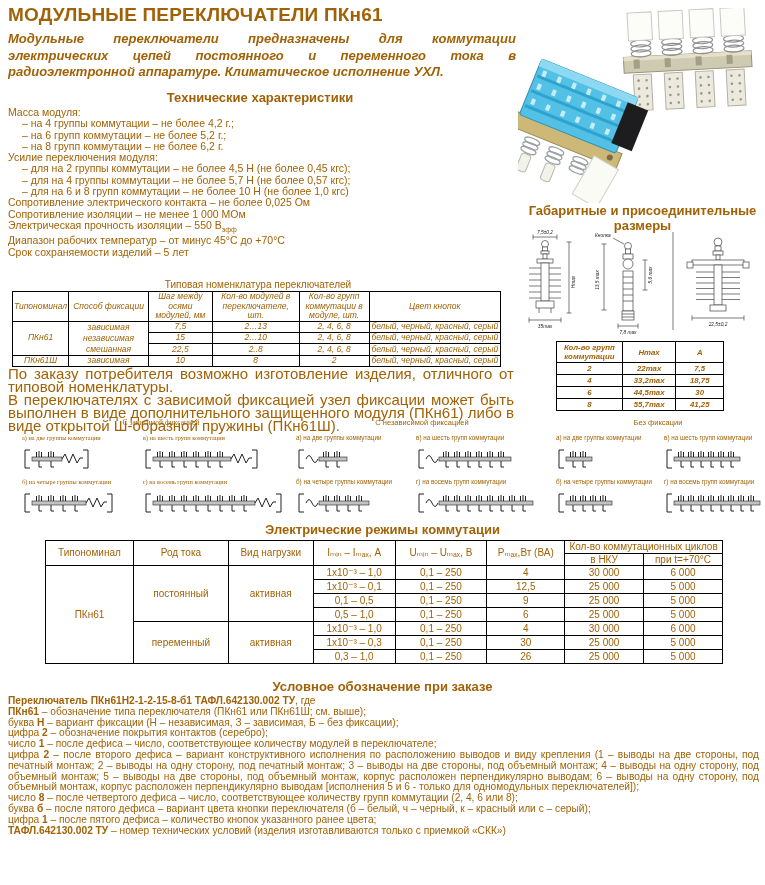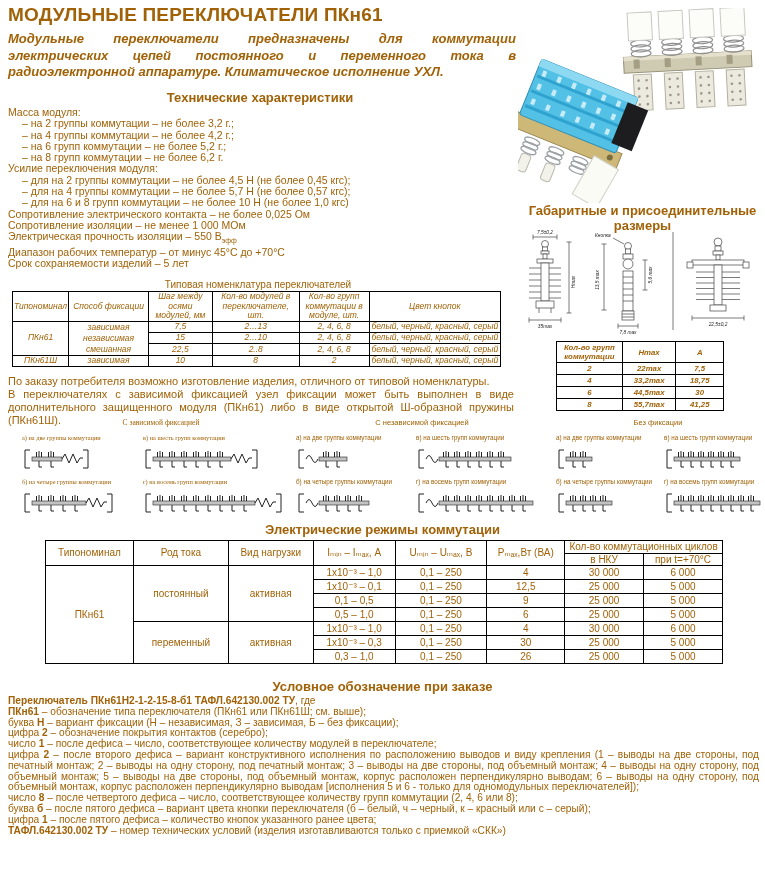--- a/index.html
+++ b/index.html
@@ -14,21 +14,21 @@
   .tech{left:8px;top:107px;width:512px;font-size:10.5px;line-height:11.3px;}
   .tech .ind{padding-left:14px;}
   .tech sub{font-size:7px;}
   .nomen-cap{left:0;top:279px;width:516px;font-size:10px;text-align:center;}
   table{border-collapse:collapse;position:absolute;}
   .nomen{left:12px;top:291px;width:489px;font-size:8.5px;text-align:center;border:1.5px solid #000;}
   .nomen th,.nomen td{border:1px solid #000;padding:0 1px;line-height:9.5px;font-style:italic;}
   .nomen th{font-weight:normal;height:28px;}
   .nomen td{height:10px;}
   .fixcell div{line-height:11px;}
-  .notes{left:8px;top:375px;width:506px;font-size:11px;line-height:13px;text-align:justify;}
+  .notes{left:8px;top:367px;width:506px;font-size:15px;line-height:13px;text-align:justify;}
   .schemes-cap{left:0;top:406px;width:752px;font-size:8px;text-align:center;}
   .sgroup{position:absolute;top:418px;}
   .stitle{font-size:7.5px;text-align:center;margin-bottom:7px;}
   .sgrid{display:grid;grid-template-columns:auto auto;column-gap:12px;row-gap:4px;}
   .slabel{font-size:6.3px;white-space:nowrap;margin-bottom:1px;}
   .schematic{display:block;}
   .sl{stroke:#222;stroke-width:1;fill:none;}
   .bus{fill:#c2c2c2;stroke:#222;stroke-width:.6;}
   .elec-head{left:0;top:522px;width:765px;}
   .elec{left:45px;top:540px;width:678px;font-size:10px;text-align:center;border:1.5px solid #000;}
@@ -169,21 +169,20 @@
       <rect x="51" y="122" width="10" height="18" rx="3" fill="#f2f2ea" stroke="#b8b8ae"></rect>
       <g transform="rotate(8 104 120)">
         <rect x="90" y="100" width="28" height="44" fill="#fbfbf6" stroke="#d0d0c8"></rect>
       </g>
     </g>
   </svg>
 
   <div class="abs sechead tech-head">Технические характеристики</div>
   <div class="abs tech">
     <div>Масса модуля:</div>
-    <div class="ind">– на 2 группы коммутации – не более 3,2 г.;</div>
     <div class="ind">– на 4 группы коммутации – не более 4,2 г.;</div>
     <div class="ind">– на 6 групп коммутации – не более 5,2 г.;</div>
     <div class="ind">– на 8 групп коммутации – не более 6,2 г.</div>
     <div>Усилие переключения модуля:</div>
     <div class="ind">– для на 2 группы коммутации – не более 4,5 Н (не более 0,45 кгс);</div>
     <div class="ind">– для на 4 группы коммутации – не более 5,7 Н (не более 0,57 кгс);</div>
     <div class="ind">– для на 6 и 8 групп коммутации – не более 10 Н (не более 1,0 кгс)</div>
     <div>Сопротивление электрического контакта – не более 0,025 Ом</div>
     <div>Сопротивление изоляции – не менее 1 000 МОм</div>
     <div><span>Электрическая прочность изоляции – 550 В</span><sub>эфф</sub></div>

